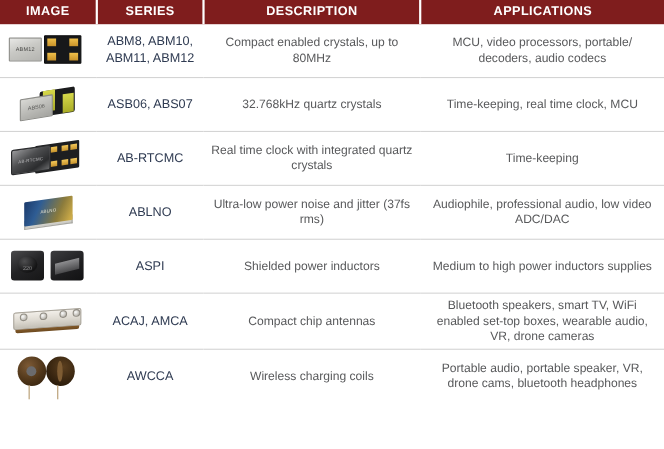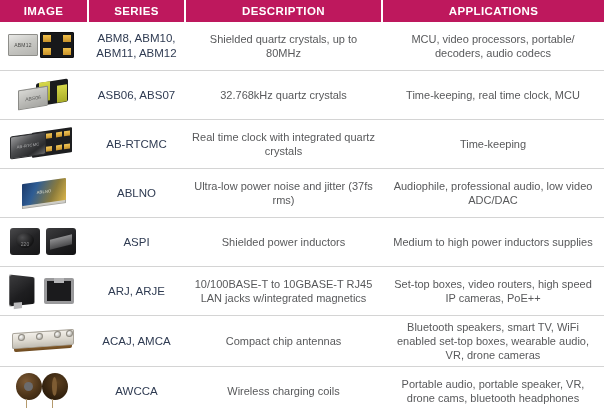--- a/index.html
+++ b/index.html
@@ -19,21 +19,21 @@
     border-collapse: collapse;
     table-layout: fixed;
   }
 
   .product-table col.col-image       { width: 88px; }
   .product-table col.col-series      { width: 97px; }
   .product-table col.col-description { width: 197px; }
   .product-table col.col-apps        { width: 222px; }
 
   thead th {
-    background: #be185d;
+    background: #7f1d1d;
     color: #ffffff;
     font-size: 11.5px;
     font-weight: bold;
     letter-spacing: 0.4px;
     text-align: center;
     height: 22px;
     padding: 0;
     border-right: 2px solid #ffffff;
     vertical-align: middle;
   }
@@ -300,21 +300,21 @@
           </div>
           <div class="pkg abm-black">
             <i class="pad tl"></i>
             <i class="pad tr"></i>
             <i class="pad bl"></i>
             <i class="pad br"></i>
           </div>
         </div>
       </td>
       <td class="cell-series">ABM8, ABM10, ABM11, ABM12</td>
-      <td>Shielded quartz crystals, up to 80MHz</td>
+      <td>Compact enabled crystals, up to 80MHz</td>
       <td>MCU, video processors, portable/ decoders, audio codecs</td>
     </tr>
 
     <tr>
       <td class="cell-image">
         <div class="art">
           <div class="pkg abs-back"></div>
           <div class="pkg abs-yellow-a"></div>
           <div class="pkg abs-yellow-b"></div>
           <div class="pkg abs-silver">
@@ -370,31 +370,20 @@
             <div class="asp-a-code">220</div>
           </div>
           <div class="pkg asp-b"></div>
         </div>
       </td>
       <td class="cell-series">ASPI</td>
       <td>Shielded power inductors</td>
       <td>Medium to high power inductors supplies</td>
     </tr>
 
-    <tr>
-      <td class="cell-image">
-        <div class="art">
-          <div class="pkg arj-a"></div>
-          <div class="pkg arj-b"></div>
-        </div>
-      </td>
-      <td class="cell-series">ARJ, ARJE</td>
-      <td>10/100BASE-T to 10GBASE-T RJ45 LAN jacks w/integrated magnetics</td>
-      <td>Set-top boxes, video routers, high speed IP cameras, PoE++</td>
-    </tr>
 
     <tr>
       <td class="cell-image">
         <div class="art">
           <div class="pkg ant-copper"></div>
           <div class="pkg ant-body"></div>
           <i class="ant-hole" style="left:16px;top:15px"></i>
           <i class="ant-hole" style="left:34px;top:14px"></i>
           <i class="ant-hole" style="left:52px;top:12px"></i>
           <i class="ant-hole" style="left:64px;top:11px"></i>

